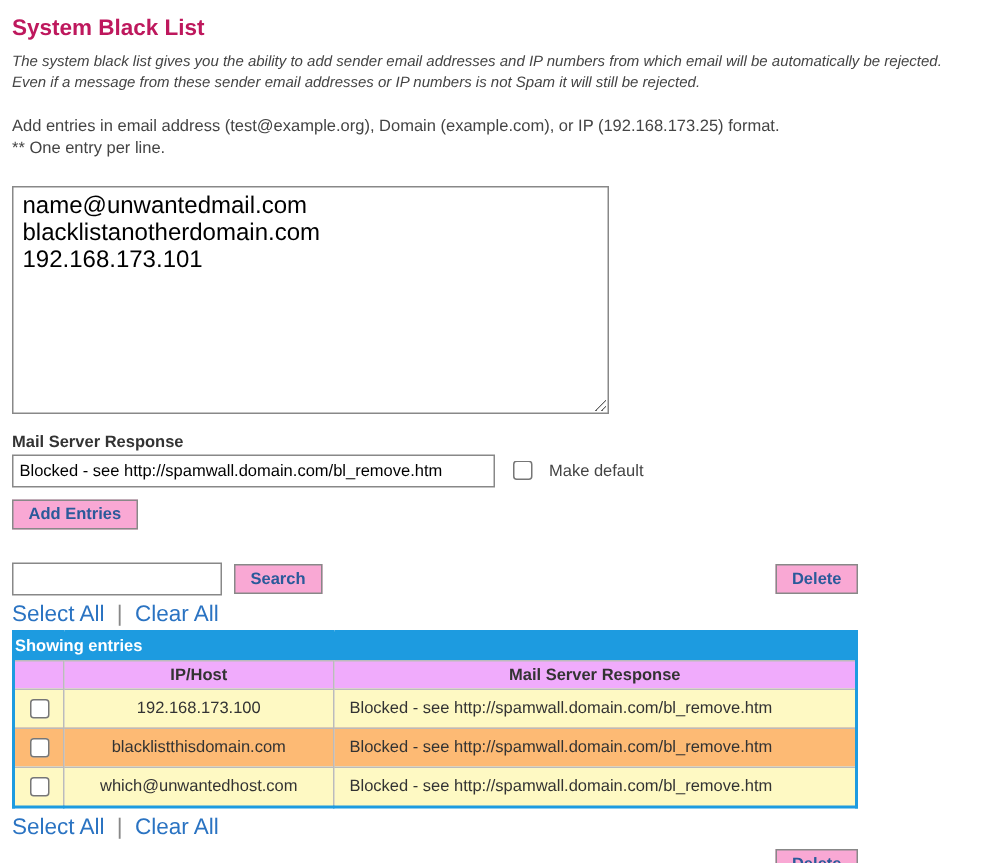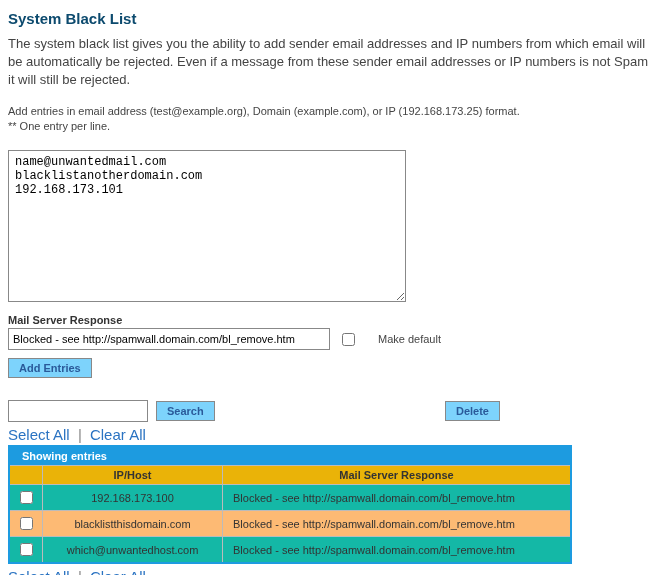--- a/index.html
+++ b/index.html
@@ -8,40 +8,41 @@
     font-size: 11px;
     color: #333;
     margin: 0;
     padding: 8px;
     background: #fff;
     width: 660px;
   }
   h2.page-title {
     font-size: 15px;
     font-weight: bold;
-    color: #0c4a6e;
+    color: #be185d;
     margin: 2px 0 8px 0;
   }
   p.desc {
-    font-size: 13px;
+    font-size: 10px;
     color: #444;
     margin: 0 0 14px 0;
     line-height: 1.4;
+    font-style: italic;
   }
   p.hint {
     font-size: 11px;
     color: #444;
     margin: 0 0 16px 0;
     line-height: 1.4;
   }
   textarea.entries {
     width: 398px;
     height: 152px;
-    font-family: Liberation Mono, monospace;
-    font-size: 12px;
+    font-family: Liberation Sans, sans-serif;
+    font-size: 16px;
     padding: 4px 6px;
     resize: both;
     border: 1px solid #888;
   }
   .label-bold {
     font-weight: bold;
     font-size: 11px;
     margin: 10px 0 2px 0;
     display: block;
   }
@@ -54,30 +55,30 @@
   input.response-input {
     width: 322px;
     height: 22px;
     font-size: 11px;
     padding: 2px 4px;
     border: 1px solid #888;
   }
   .checkbox-wrap {
     display: inline-flex;
     align-items: center;
-    gap: 20px;
+    gap: 8px;
     font-size: 11px;
     color: #444;
   }
   .btn {
     font-family: Verdana, Arial, sans-serif;
     font-size: 11px;
     font-weight: bold;
     color: #2a5a9a;
-    background: #7dd3fc;
+    background: #f9a8d4;
     border: 1px solid #888;
     padding: 3px 10px;
     cursor: pointer;
   }
   .search-row {
     margin-top: 22px;
     display: flex;
     align-items: center;
     gap: 8px;
   }
@@ -109,38 +110,38 @@
     border-collapse: collapse;
     margin-top: 2px;
     border: 2px solid #1d9be0;
   }
   table.listing thead tr.banner th {
     background: #1d9be0;
     color: #fff;
     font-weight: bold;
     font-size: 11px;
     text-align: left;
-    padding: 3px 12px;
+    padding: 3px 0;
     border: none;
   }
   table.listing thead tr.cols th {
-    background: #eab308;
+    background: #f0abfc;
     color: #333;
     font-weight: bold;
     font-size: 11px;
     text-align: center;
     padding: 3px 6px;
     border: 1px solid #bbb;
   }
   table.listing td {
     border: 1px solid #bbb;
     padding: 3px 6px;
     font-size: 11px;
     text-align: center;
-    background: #14b8a6;
+    background: #fef9c3;
   }
   table.listing tr.alt td {
     background: #fdba74;
   }
   table.listing td.resp {
     text-align: left;
     padding-left: 10px;
   }
   table.listing td.chk {
     width: 22px;
@@ -173,21 +174,21 @@
 <div class="response-row">
   <input type="text" class="response-input" value="Blocked - see http://spamwall.domain.com/bl_remove.htm" style="">
   <label class="checkbox-wrap">
     <input type="checkbox" style="">
     <span>Make default</span>
   </label>
 </div>
 
 <button class="btn">Add Entries</button>
 
-<div class="search-row" style="width:492px;">
+<div class="search-row" style="width:564px;">
   <input type="text" class="search-input" value="" style="">
   <button class="btn">Search</button>
   <button class="btn right-btn">Delete</button>
 </div>
 
 <div class="link-row">
   <a>Select All</a>
   <span class="sep">|</span>
   <a>Clear All</a>
 </div>

